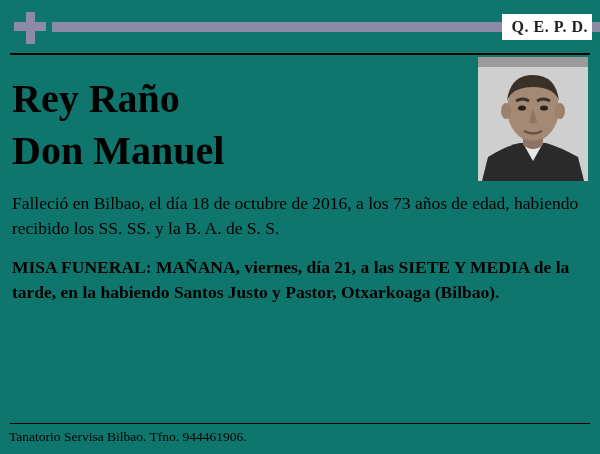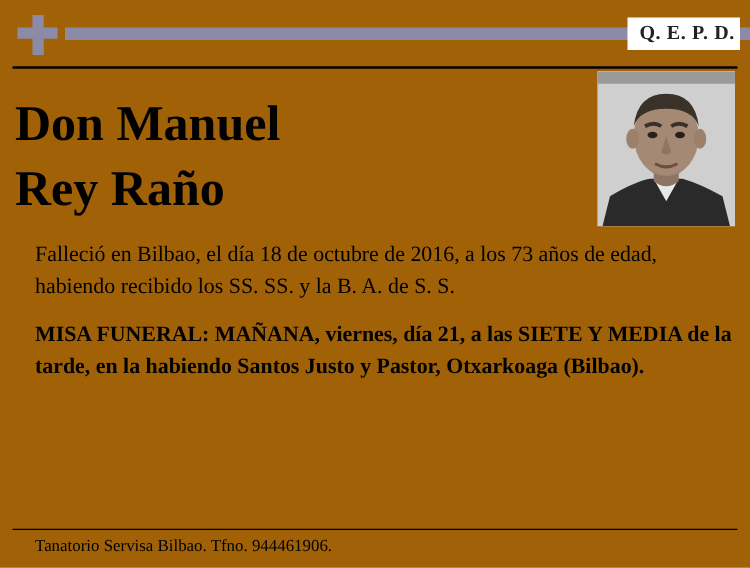--- a/index.html
+++ b/index.html
@@ -12,21 +12,21 @@
     background: #ffffff;
     font-family: "Liberation Serif", serif;
     color: #000000;
     overflow: hidden;
   }
   .obituary {
     width: 600px;
     height: 454px;
     box-sizing: border-box;
     position: relative;
-    background: #a16207;
+    background: #0f766e;
   }
 
   
   .header {
     position: relative;
     height: 50px;
     padding: 0;
   }
   .cross {
     position: absolute;
@@ -124,38 +124,38 @@
   }
 
   
   .body-text {
     font-family: "Liberation Serif", serif;
     font-size: 17.5px;
     line-height: 25px;
     margin-top: 4px;
   }
   .body-text p {
-    margin: 0 0 14px 16px;
+    margin: 0 0 14px 0;
   }
   .body-text p.bold {
     font-weight: bold;
   }
 
   
   .rule-bottom {
     position: absolute;
     left: 10px;
     right: 10px;
     bottom: 30px;
     height: 1px;
     background: #000000;
   }
   .footer {
     position: absolute;
-    left: 28px;
+    left: 9px;
     right: 12px;
     bottom: 8px;
     font-family: "Liberation Serif", serif;
     font-size: 13.5px;
     line-height: 18px;
     color: #000000;
   }
 </style>
 </head>
 <body>
@@ -170,22 +170,22 @@
     <div class="band"></div>
     <div class="qepd">Q. E. P. D.</div>
   </div>
 
   <div class="rule-top"></div>
 
   <div class="main">
 
     <div class="name-row">
       <div class="name">
+        <span class="line">Rey Raño</span>
         <span class="line">Don Manuel</span>
-        <span class="line">Rey Raño</span>
       </div>
 
       <div class="portrait">
         <svg width="110" height="124" viewBox="0 0 110 124" xmlns="http://www.w3.org/2000/svg">
           <rect x="0" y="0" width="110" height="124" fill="#cfcfcf"></rect>
           <rect x="0" y="0" width="110" height="10" fill="#9a9a9a"></rect>
 
           <path d="M4 124 L10 100 Q30 88 42 86 L68 86 Q82 90 100 100 L106 124 Z" fill="#2a2a2a"></path>
 
           <path d="M46 88 L55 104 L64 88 L58 84 L52 84 Z" fill="#e8e8e8"></path>

